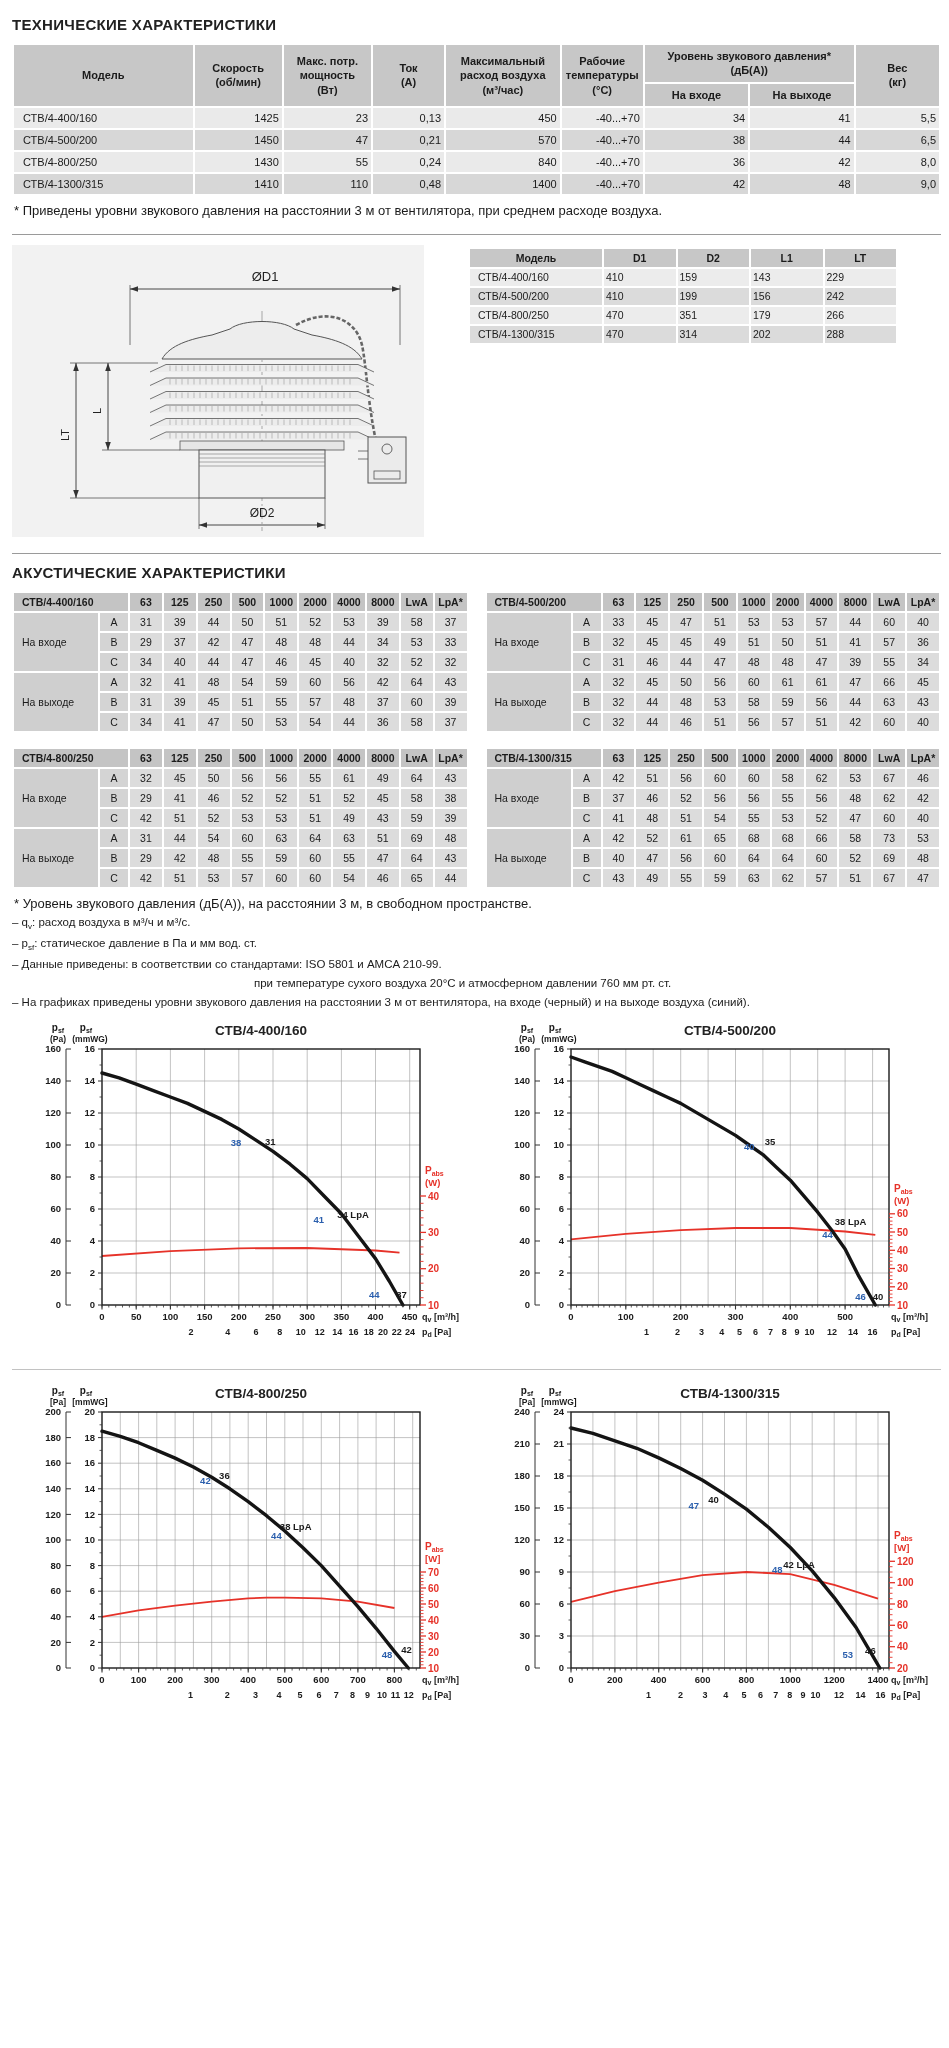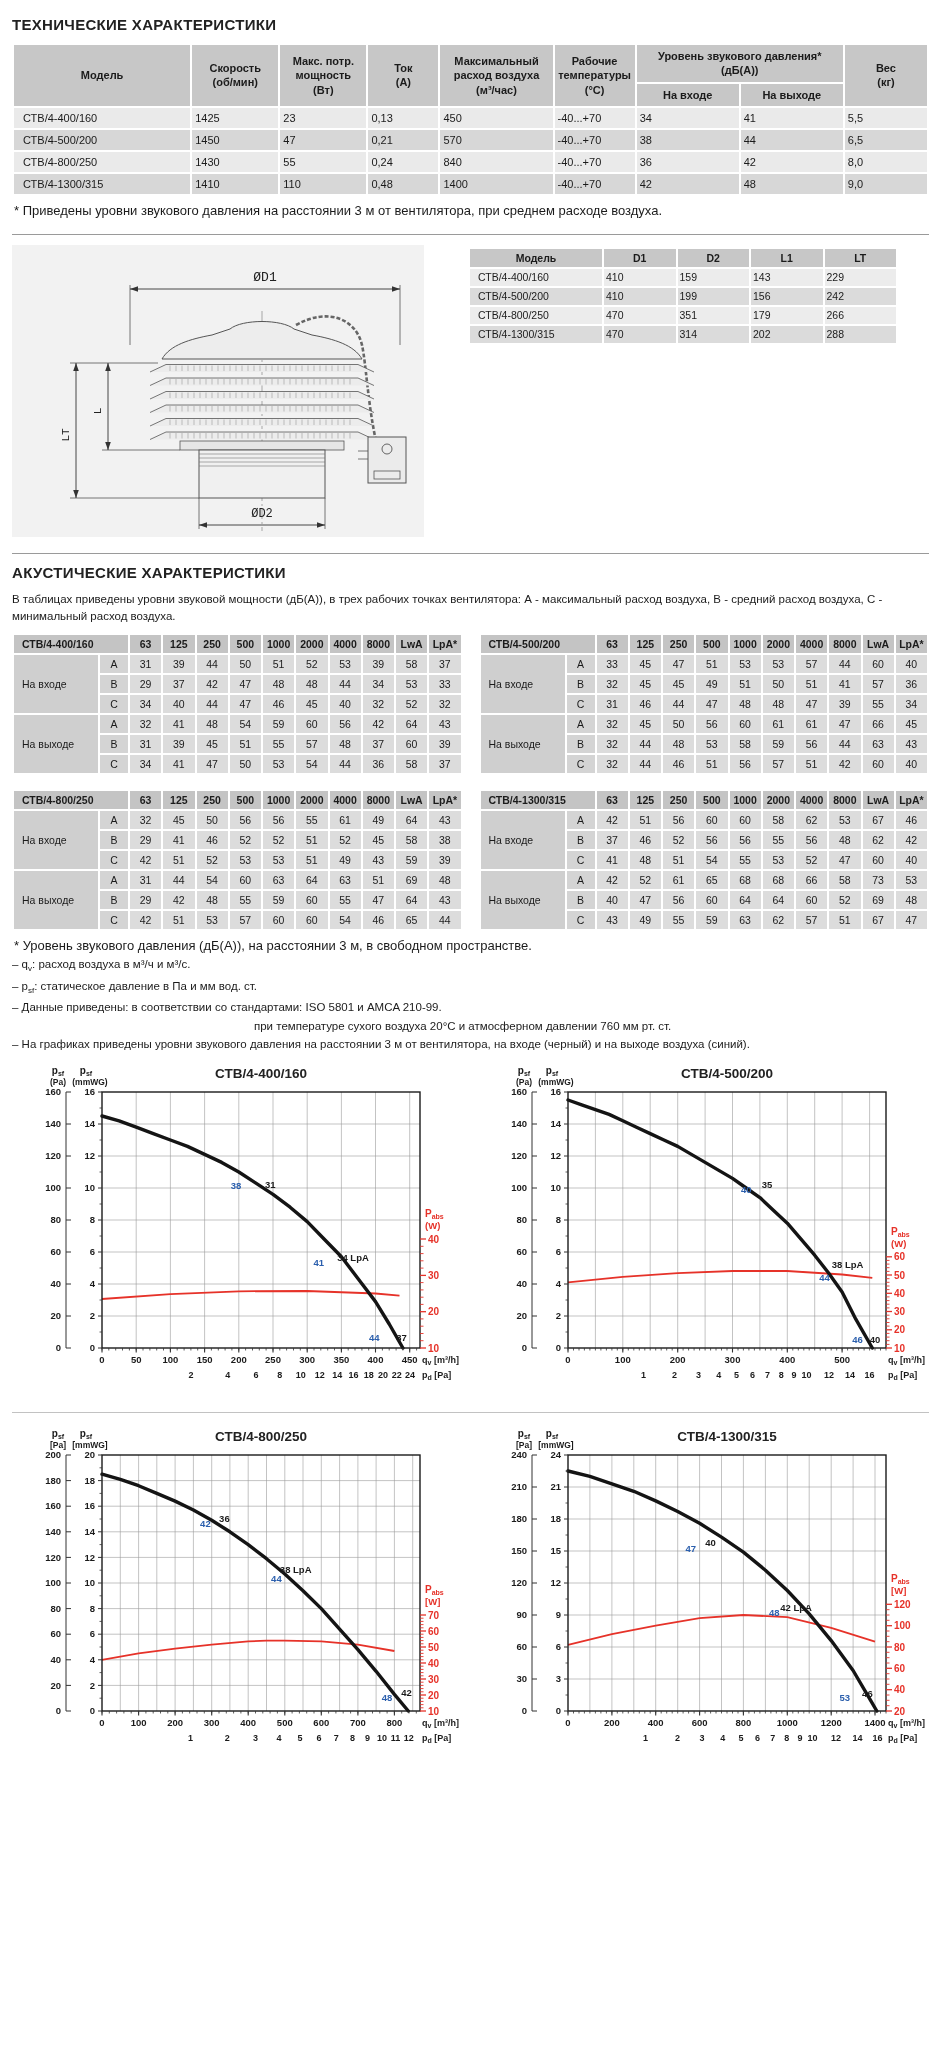--- a/index.html
+++ b/index.html
@@ -1,31 +1,31 @@
 <!DOCTYPE html>
 <html><head>
 <meta charset="utf-8">
 <style>
   html,body{margin:0;padding:0;background:#fff;}
   body{width:949px;font-family:"Liberation Sans",sans-serif;color:#1b1b1b;}
-  .page{padding:10px 20px 14px 12px;}
+  .page{padding:10px 8px 14px 12px;}
   h1.sec{font-size:15px;font-weight:bold;letter-spacing:.3px;margin:6px 0 10px 0;color:#222;}
   hr.sep{border:none;border-top:1px solid #9a9a9a;margin:16px 0 10px 0;}
   .footnote{font-size:13px;margin:7px 0 0 2px;}
   table{border-collapse:separate;border-spacing:2px;}
   
   .tech{width:100%;font-size:11px;table-layout:fixed;}
   .tech th{background:#c7c7c7;font-weight:700;padding:4px 3px;text-align:center;vertical-align:middle;line-height:1.3;}
-  .tech td{padding:4px 3px;text-align:left;}
+  .tech td{padding:4px 3px;text-align:right;}
   .tech tr.odd td{background:#eaeaea;}
   .tech tr.even td{background:#d7d7d7;}
   .tech td.model{text-align:left;padding-left:9px;}
   
   .dims-row{display:flex;gap:44px;align-items:flex-start;margin-top:6px;}
-  .draw-box{width:412px;height:292px;background:#22c55e;flex:none;font-family:Liberation Mono, monospace;}
+  .draw-box{width:412px;height:292px;background:#22c55e;flex:none;}
   .dims{width:430px;font-size:10.5px;margin-top:2px;table-layout:fixed;}
   .dims th{background:#c7c7c7;font-weight:700;padding:3px 2px;text-align:center;}
   .dims td{padding:2.5px 2px;}
   .dims tr.odd td{background:#ececec;}
   .dims tr.even td{background:#dbdbdb;}
   .dims td.model{text-align:left;padding-left:8px;}
   
   .intro{font-size:11.5px;line-height:1.5;margin:2px 0 8px 0;}
   .ac-grid{display:grid;grid-template-columns:1fr 1fr;column-gap:16px;row-gap:14px;margin-top:8px;}
   .ac{width:100%;font-size:10.5px;table-layout:fixed;}
@@ -409,21 +409,20 @@
               <td class="">288</td>
             </tr>
           </tbody>
         </table>
       </div>
   </div>
 
   <hr class="sep">
 
   <h1 class="sec">АКУСТИЧЕСКИЕ ХАРАКТЕРИСТИКИ</h1>
-  <p class="intro">В таблицах приведены уровни звуковой мощности (дБ(А)), в трех рабочих точках вентилятора: А - максимальный расход воздуха, В - средний расход воздуха, С - минимальный расход воздуха.</p>
   <div class="ac-grid" id="acoustic-tables">
       <table class="ac">
         <colgroup>
           <col style="width:84px">
           <col style="width:28px">
           <col>
           <col>
           <col>
           <col>
           <col>

